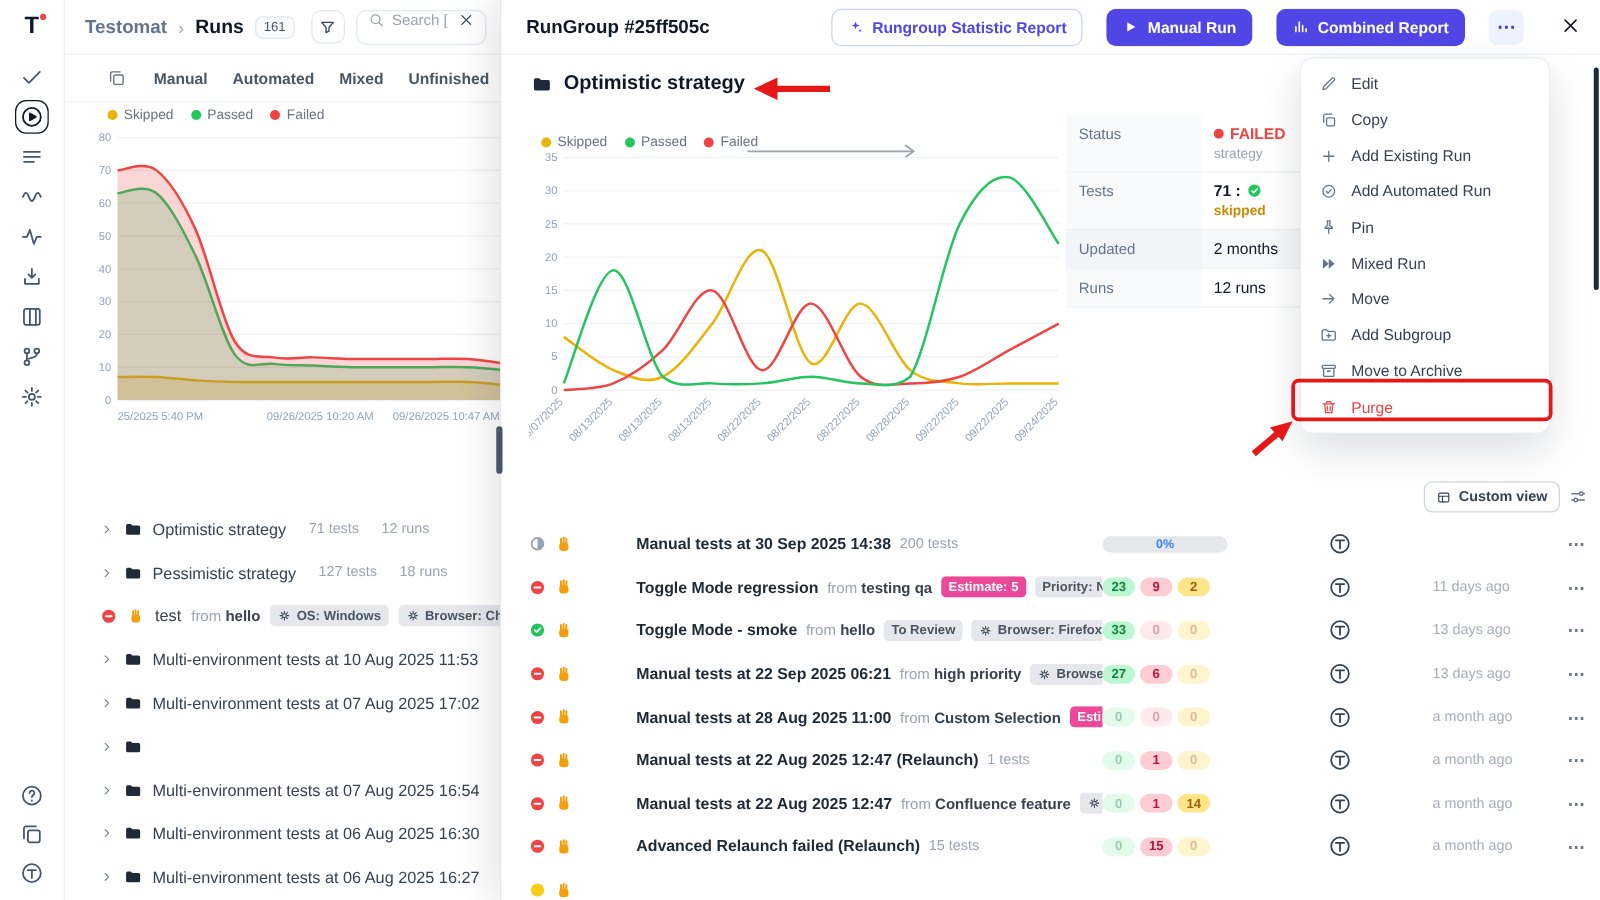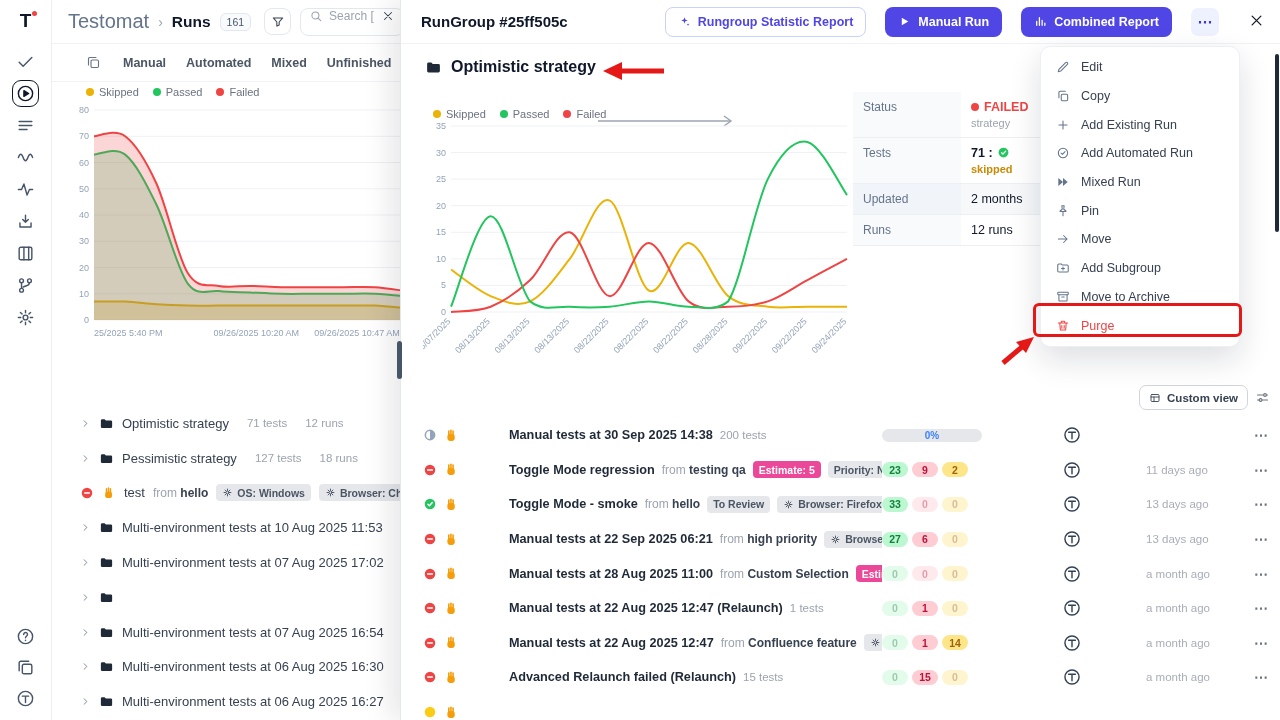--- a/index.html
+++ b/index.html
@@ -19,21 +19,21 @@
   .rail .icon.active { color:#0f172a; outline:1.5px solid #0f172a; outline-offset:3px; border-radius:5px; }
 
   .icon { display:inline-flex; width:14px; height:14px; flex:none; }
   .icon svg { width:100%; height:100%; fill:none; stroke:currentColor; stroke-width:1.8;
     stroke-linecap:round; stroke-linejoin:round; }
 
   
   .main { position:absolute; left:52px; top:0; right:0; bottom:0; background:#fff; }
   .topbar { height:44px; display:flex; align-items:center; gap:9px; padding:0 16px;
     border-bottom:1px solid #f0f2f5; }
-  .brand { font-size:20px; font-weight:400; color:#64748b;text-align:right; }
+  .brand { font-size:15px; font-weight:700; color:#64748b;text-align:right; }
   .crumb-sep { color:#9ca3af; font-size:14px; }
   .section { font-size:15.5px; font-weight:800; color:#0f172a; }
   .count { font-size:10.5px; font-weight:400; color:#475569; background:#f8fafc;
     border:1px solid #e2e8f0; border-radius:6px; padding:2px 6px; }
   .filter-btn { width:27px; height:27px; border:1px solid #e2e8f0; border-radius:8px; background:#fff;
     display:flex; align-items:center; justify-content:center; color:#374151; cursor:pointer; margin-left:4px; }
   .search { display:flex; align-items:flex-start; gap:6px; border:1px solid #e2e8f0; border-radius:8px;
     height:28px; padding:0 8px; color:#9ca3af; font-size:12px; width:104px; }
   .search .txt { white-space:nowrap; overflow:hidden; }
   .search .clear { margin-left:auto; color:#374151; }
@@ -975,34 +975,34 @@
           <svg viewBox="0 0 24 24">
             <circle cx="12" cy="12" r="8"></circle>
             <path d="M8.5 12l2.5 2.5 4.5-5"></path>
           </svg>
         </span>
         <span>Add Automated Run</span>
       </div>
       <div class="menu-item">
         <span class="icon ">
           <svg viewBox="0 0 24 24">
+            <path d="M10 3h4l-.7 6 3.7 3v1H7v-1l3.7-3L10 3z"></path>
+            <path d="M12 13v7"></path>
+          </svg>
+        </span>
+        <span>Pin</span>
+      </div>
+      <div class="menu-item">
+        <span class="icon ">
+          <svg viewBox="0 0 24 24">
             <path d="M4 5l8 7-8 7z" fill="currentColor" stroke="none"></path>
             <path d="M12 5l8 7-8 7z" fill="currentColor" stroke="none"></path>
           </svg>
         </span>
         <span>Mixed Run</span>
-      </div>
-      <div class="menu-item">
-        <span class="icon ">
-          <svg viewBox="0 0 24 24">
-            <path d="M10 3h4l-.7 6 3.7 3v1H7v-1l3.7-3L10 3z"></path>
-            <path d="M12 13v7"></path>
-          </svg>
-        </span>
-        <span>Pin</span>
       </div>
       <div class="menu-item">
         <span class="icon ">
           <svg viewBox="0 0 24 24">
             <path d="M4 12h15M13 6l6 6-6 6"></path>
           </svg>
         </span>
         <span>Move</span>
       </div>
       <div class="menu-item">

